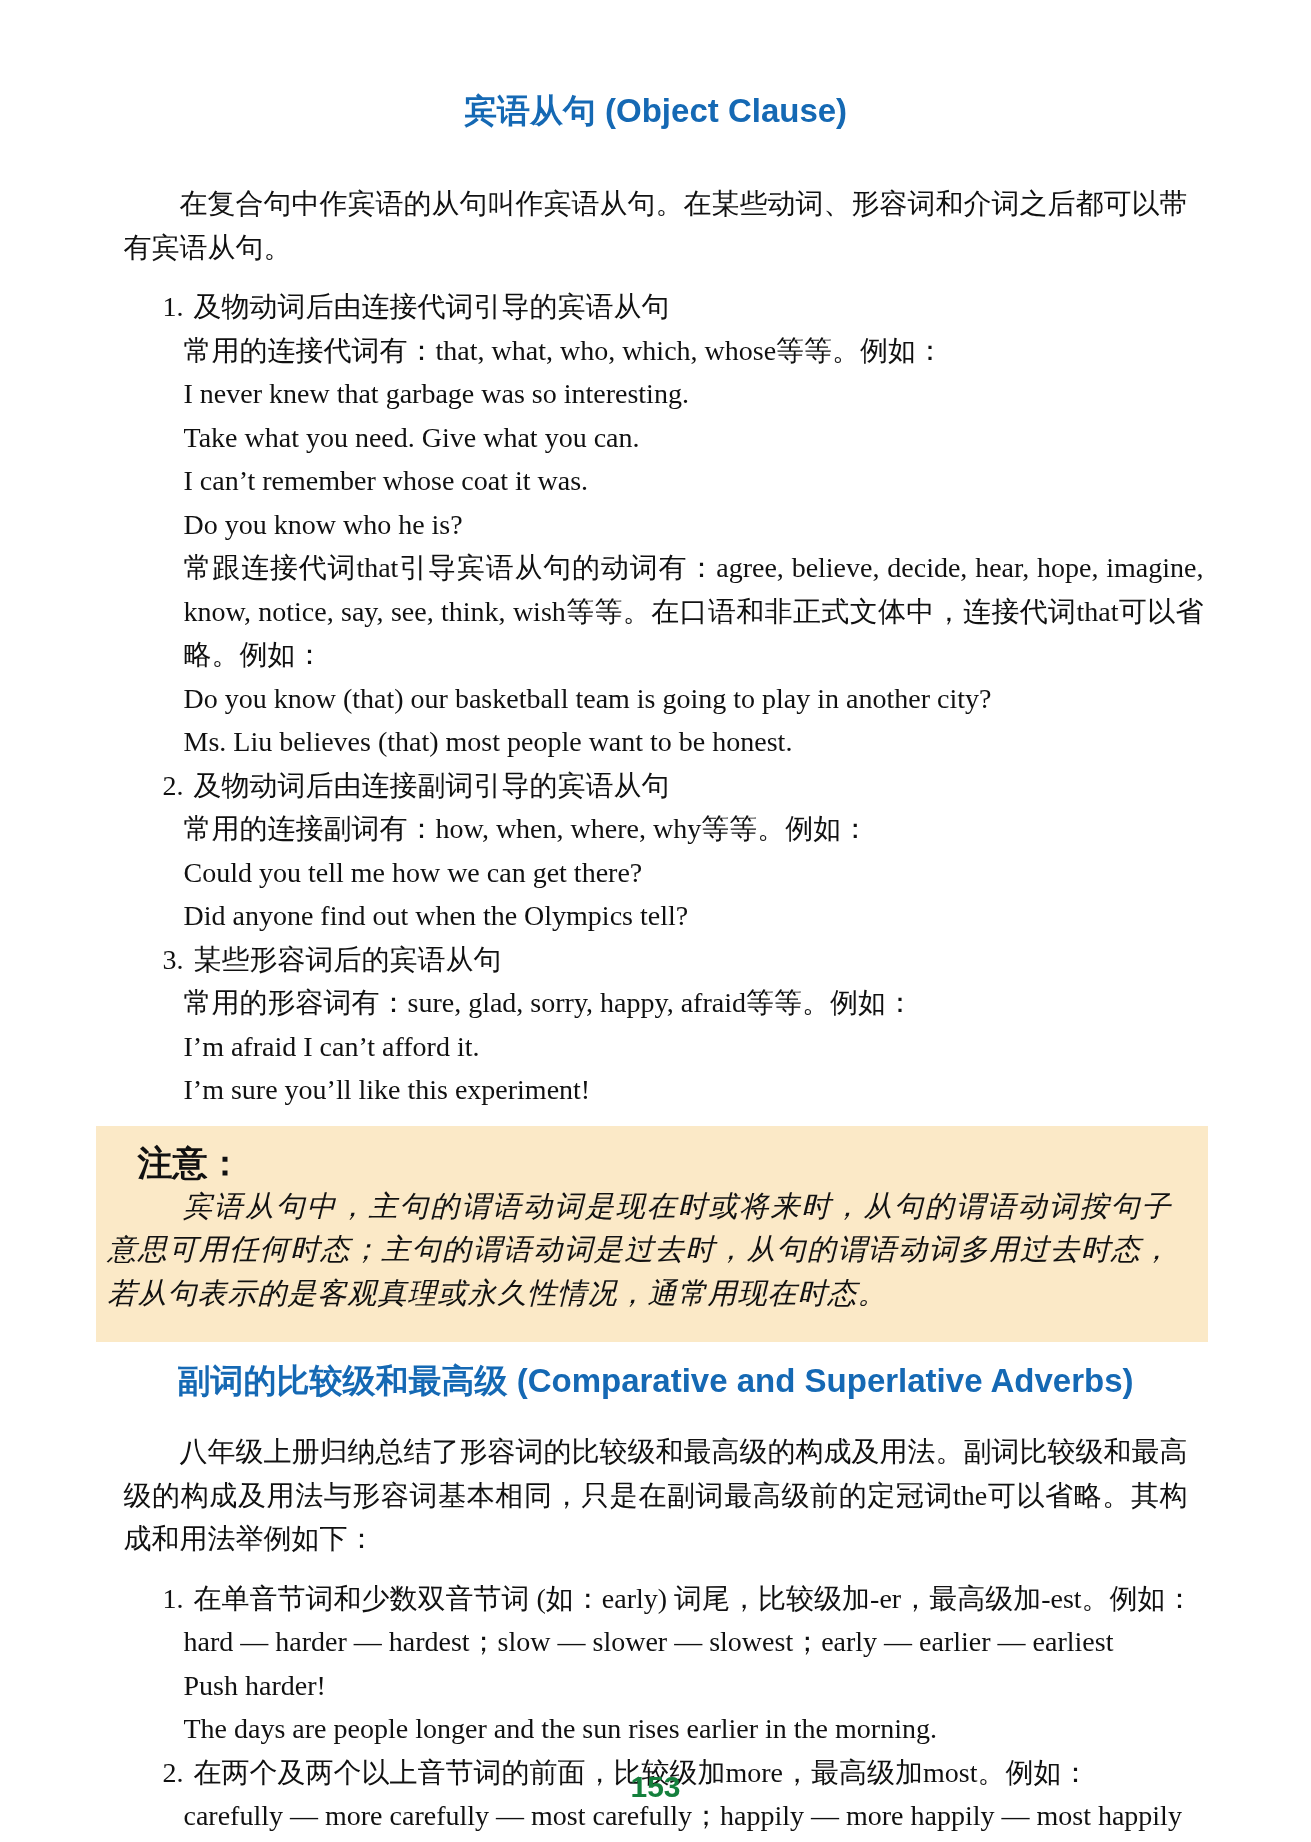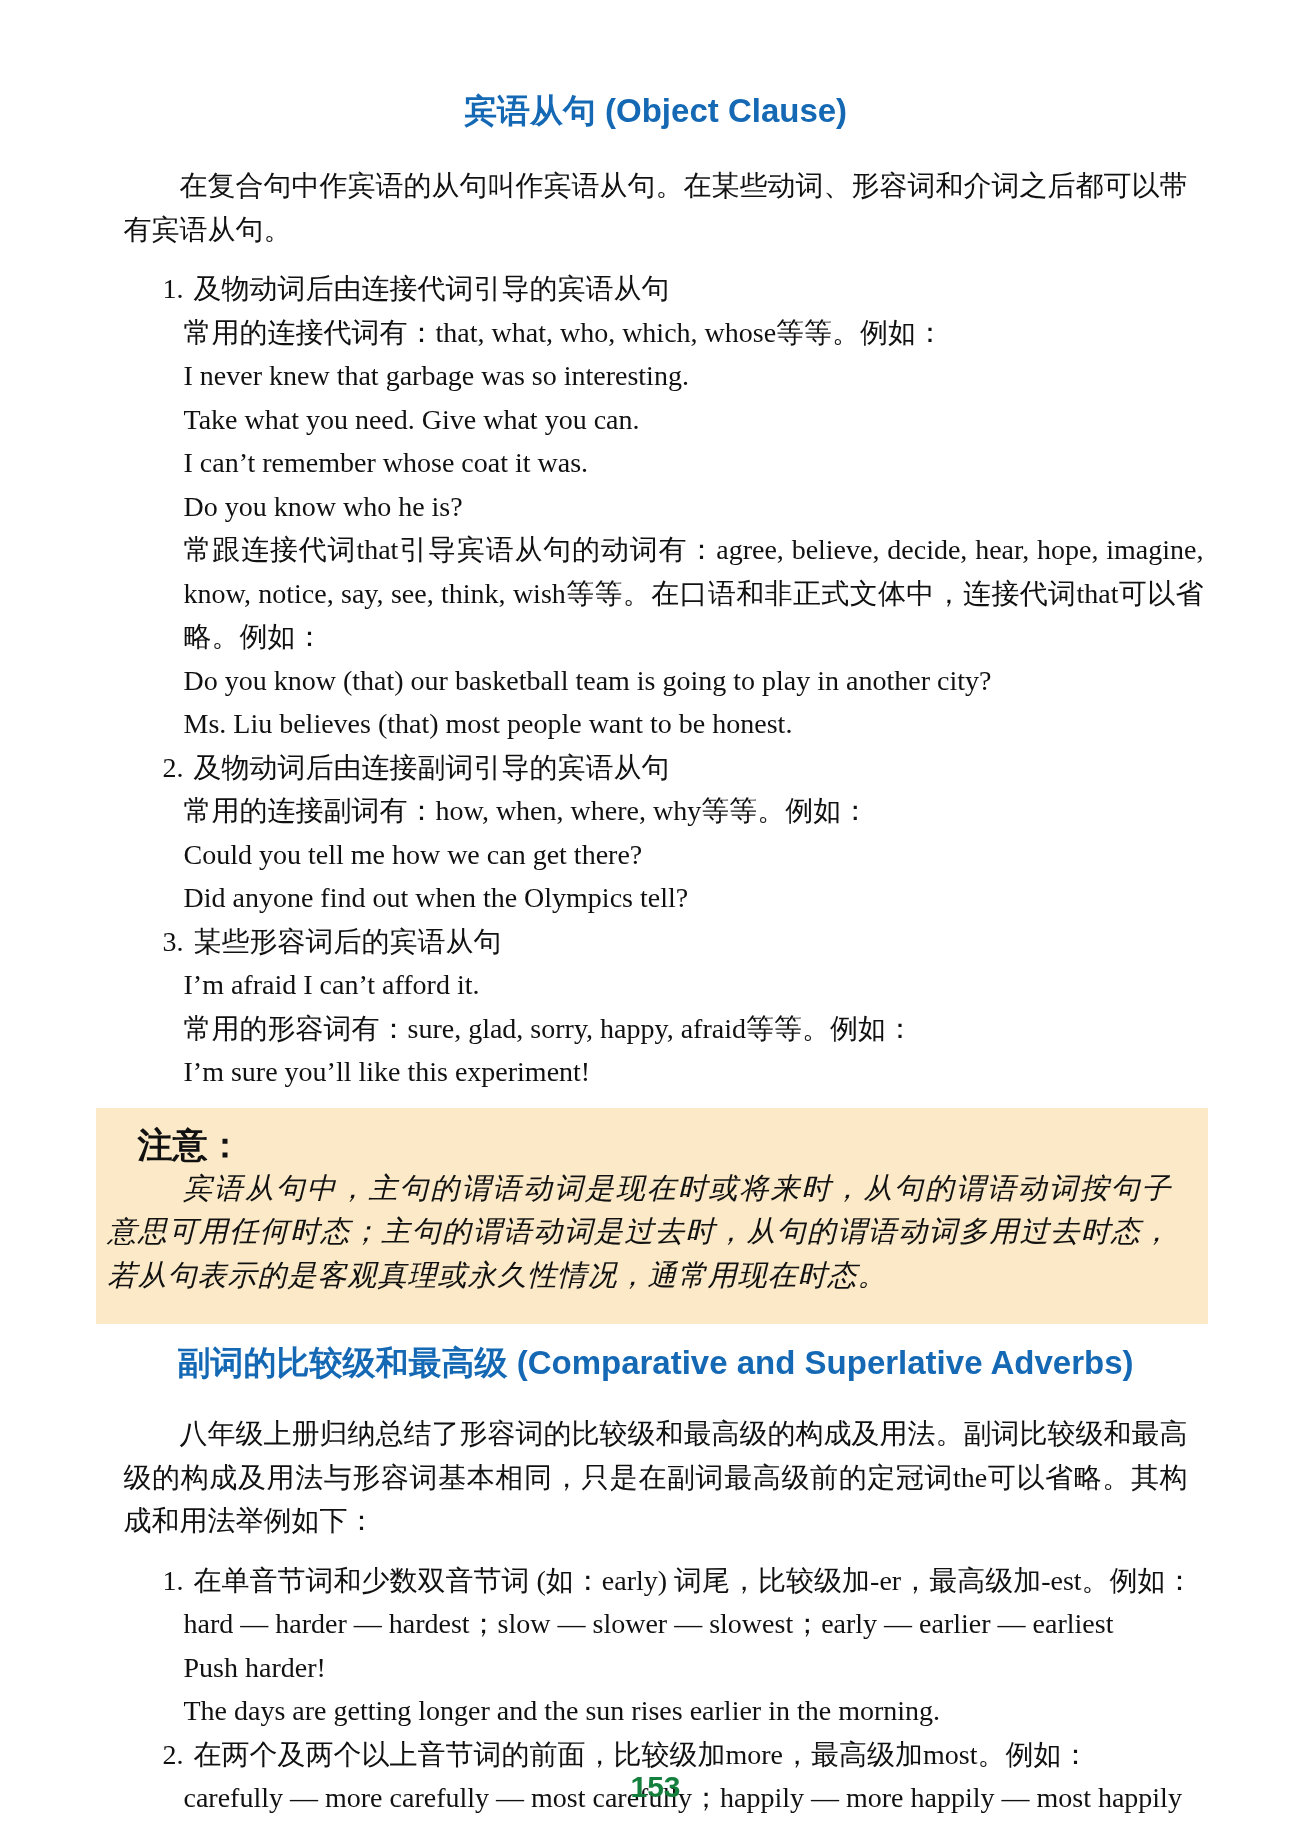--- a/index.html
+++ b/index.html
@@ -17,21 +17,21 @@
 
   .sec-title {
     font-family: "Liberation Sans", "DejaVu Sans", sans-serif;
     font-weight: bold;
     color: var(--accent, #1569b4);
     font-size: 33px;
     line-height: 46px;
     text-align: center;
     margin: 0;
   }
-  .title1 { margin-top: 88px; margin-bottom: 30px; }
+  .title1 { margin-top: 88px; margin-bottom: 48px; }
   .title2 { margin-top: 16px; margin-bottom: 26px; }
 
   .para {
     font-size: 28px;
     line-height: 43.5px;
     text-align: justify;
     text-indent: 2em;
     margin: 16px;
   }
 
@@ -105,41 +105,41 @@
           <div class="item-line">Ms. Liu believes (that) most people want to be honest.</div>
         </div>
         <div class="item">
           <div class="item-heading"><span class="item-num">2.</span><span>及物动词后由连接副词引导的宾语从句</span></div>
           <div class="item-line">常用的连接副词有：how, when, where, why等等。例如：</div>
           <div class="item-line">Could you tell me how we can get there?</div>
           <div class="item-line">Did anyone find out when the Olympics tell?</div>
         </div>
         <div class="item">
           <div class="item-heading"><span class="item-num">3.</span><span>某些形容词后的宾语从句</span></div>
+          <div class="item-line">常用的形容词有：sure, glad, sorry, happy, afraid等等。例如：</div>
           <div class="item-line">I’m afraid I can’t afford it.</div>
-          <div class="item-line">常用的形容词有：sure, glad, sorry, happy, afraid等等。例如：</div>
           <div class="item-line">I’m sure you’ll like this experiment!</div>
         </div>
       </div>
 
     <div class="note-box">
       <div class="note-label">注意：</div>
       <p class="note-text">宾语从句中，主句的谓语动词是现在时或将来时，从句的谓语动词按句子意思可用任何时态；主句的谓语动词是过去时，从句的谓语动词多用过去时态，若从句表示的是客观真理或永久性情况，通常用现在时态。</p>
     </div>
 
     <h1 class="sec-title title2">副词的比较级和最高级 (Comparative and Superlative Adverbs)</h1>
 
     <p class="para">八年级上册归纳总结了形容词的比较级和最高级的构成及用法。副词比较级和最高级的构成及用法与形容词基本相同，只是在副词最高级前的定冠词the可以省略。其构成和用法举例如下：</p>
 
     <div>
         <div class="item">
           <div class="item-heading"><span class="item-num">1.</span><span>在单音节词和少数双音节词 (如：early) 词尾，比较级加-er，最高级加-est。例如：</span></div>
           <div class="item-line">hard — harder — hardest；slow — slower — slowest；early — earlier — earliest</div>
           <div class="item-line">Push harder!</div>
-          <div class="item-line">The days are getting longer and the sun rises earlier in the morning.</div>
+          <div class="item-line">The days are people longer and the sun rises earlier in the morning.</div>
         </div>
         <div class="item">
           <div class="item-heading"><span class="item-num">2.</span><span>在两个及两个以上音节词的前面，比较级加more，最高级加most。例如：</span></div>
           <div class="item-line">carefully — more carefully — most carefully；happily — more happily — most happily</div>
         </div>
       </div>
 
   </div>
 
   <div class="page-number">153</div>

